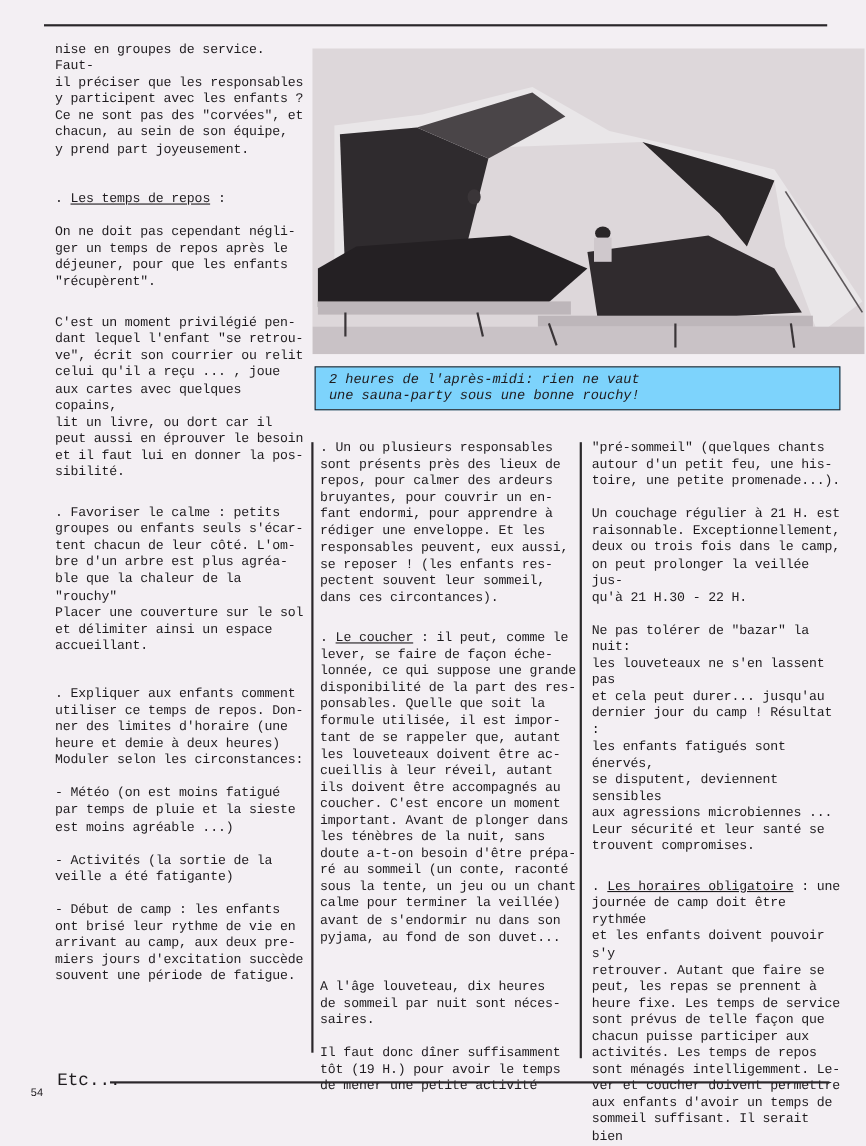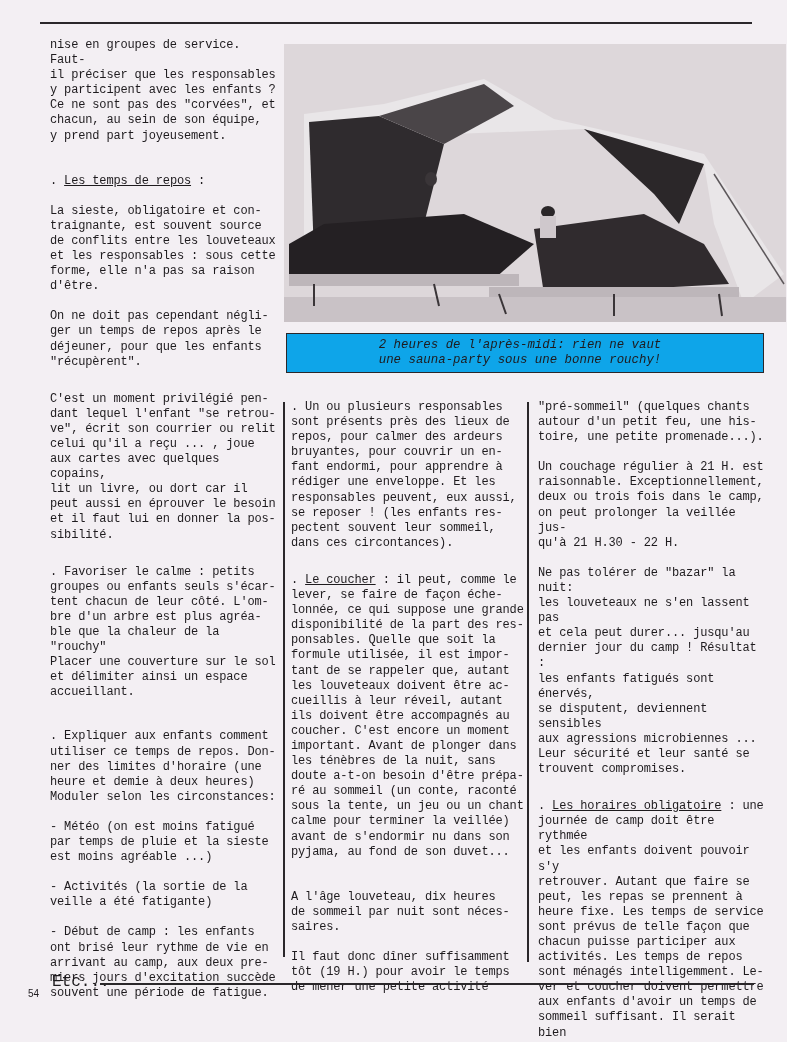--- a/index.html
+++ b/index.html
@@ -20,46 +20,40 @@
   .v1 { left:283px; top:402px; height:555px; }
   .v2 { left:527px; top:402px; height:560px; }
   .u { text-decoration:underline; }
   .photo {
     position:absolute; left:284px; top:44px; width:502px; height:278px;
     background:#e4dfe2; overflow:hidden;
   }
   .photo svg { width:100%; height:100%; display:block; }
   .caption {
     position:absolute; left:286px; top:333px; width:478px; height:40px;
-    border:1.5px solid #2a272a; background:#0ea5e9;
-    font-style:italic; font-size:12.4px; line-height:15px; text-align:center;
-    box-sizing:border-box; padding:4px 10px 0 0;
+    border:1.5px solid #2a272a; background:#7dd3fc;
+    font-style:italic; font-size:12.4px; line-height:15px; text-align:left;
+    box-sizing:border-box; padding:4px 10px 0 12px;
   }
   .etc { position:absolute; left:52px; top:973px; font-size:16px; }
   .pagenum { position:absolute; left:28px; top:988px; font-family:"Liberation Sans", sans-serif; font-size:10px; }
 </style>
 </head>
 <body>
 
 <div class="rule-top"></div>
 
 <div class="col col1">
   <p>nise en groupes de service. Faut-
 il préciser que les responsables
 y participent avec les enfants ?
 Ce ne sont pas des "corvées", et
 chacun, au sein de son équipe,
 y prend part joyeusement.</p>
   <p style="margin-top:30px"><span>. </span><span class="u">Les temps de repos</span><span> :</span></p>
-  <p>La sieste, obligatoire et con-
-traignante, est souvent source
-de conflits entre les louveteaux
-et les responsables : sous cette
-forme, elle n'a pas sa raison
-d'être.</p>
   <p>On ne doit pas cependant négli-
 ger un temps de repos après le
 déjeuner, pour que les enfants
 "récupèrent".</p>
   <p style="margin-top:22px">C'est un moment privilégié pen-
 dant lequel l'enfant "se retrou-
 ve", écrit son courrier ou relit
 celui qu'il a reçu ... , joue
 aux cartes avec quelques copains,
 lit un livre, ou dort car il

